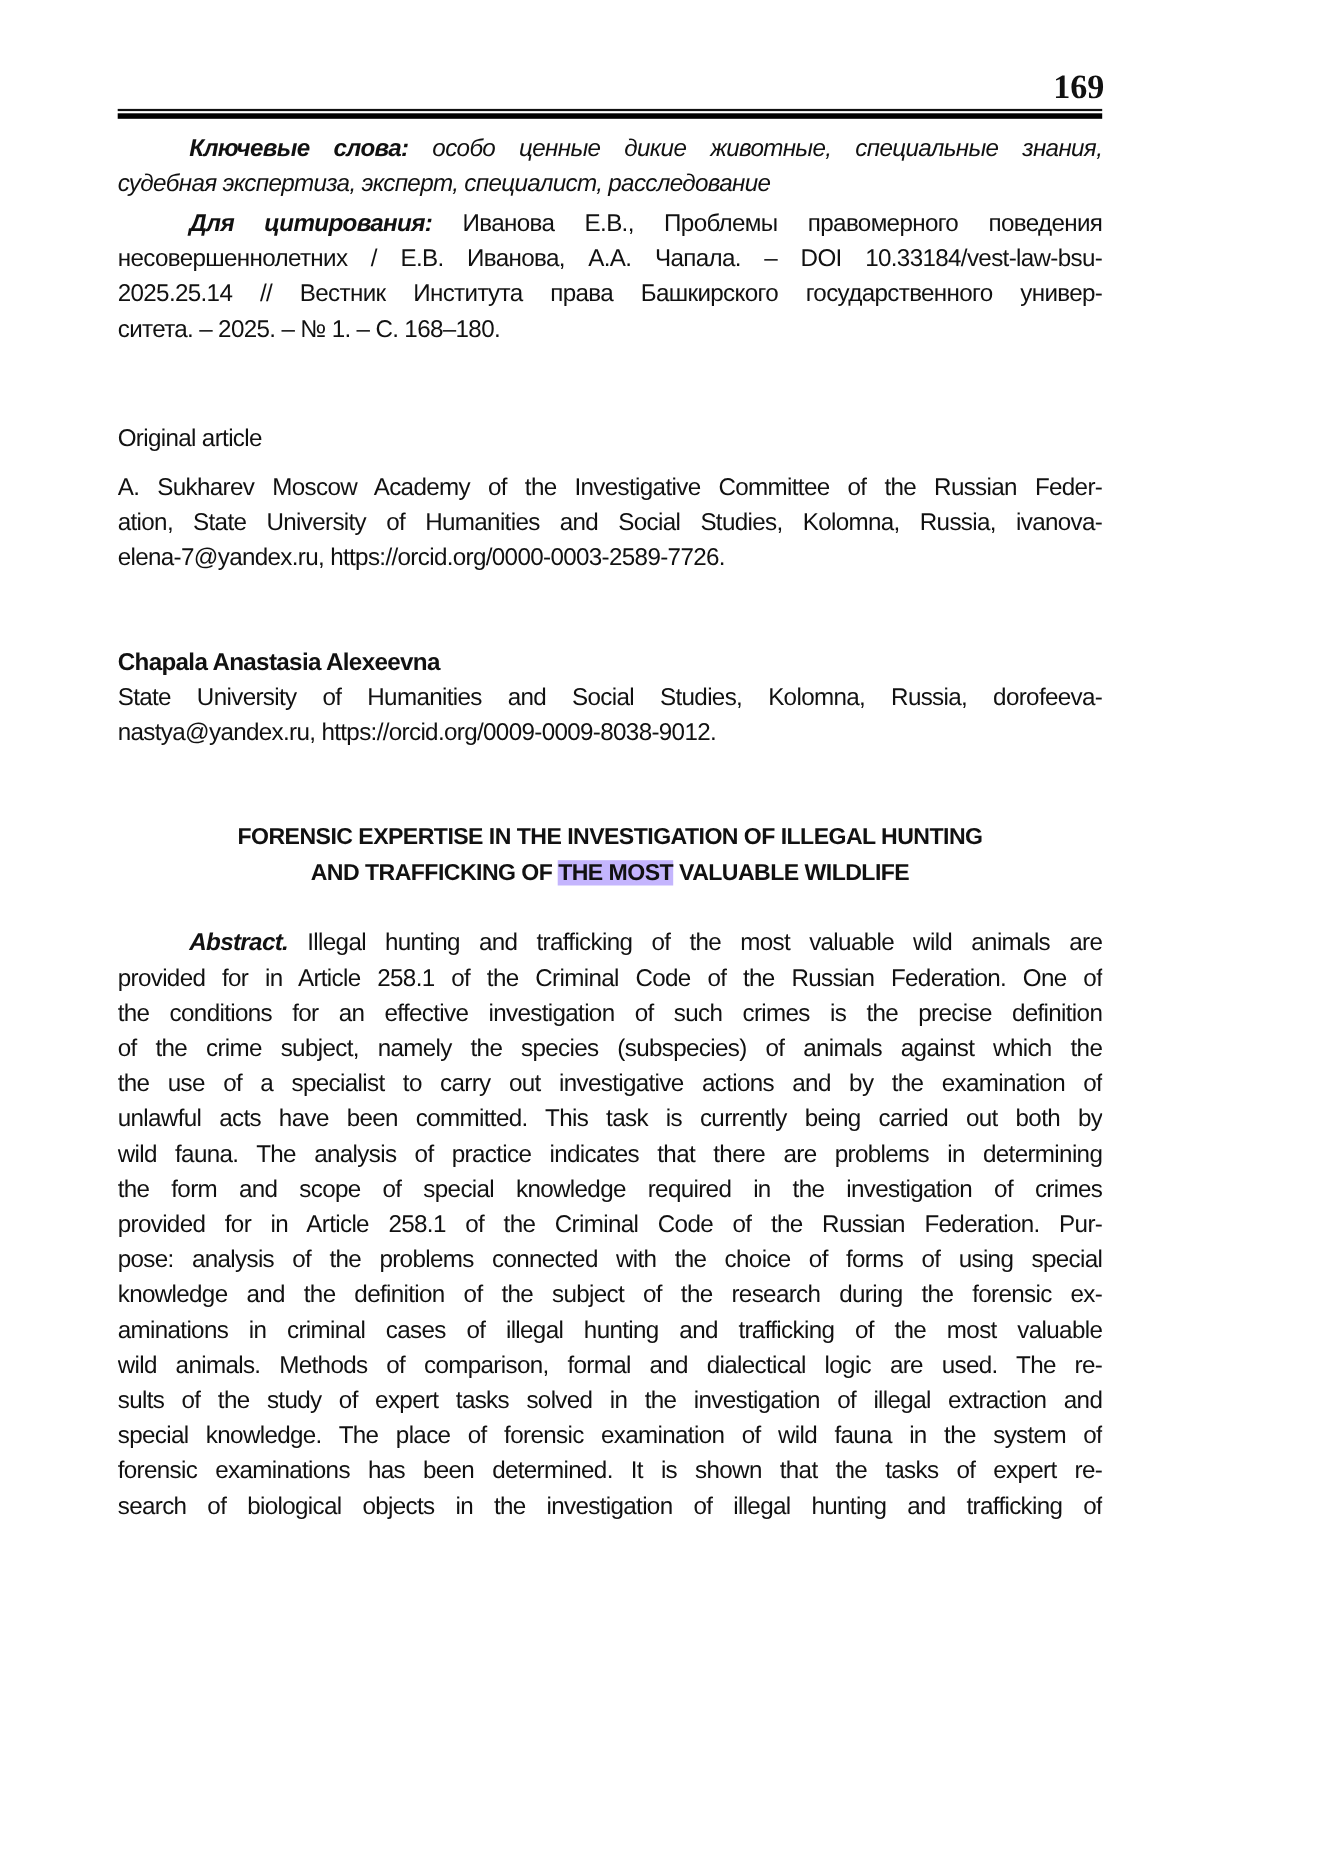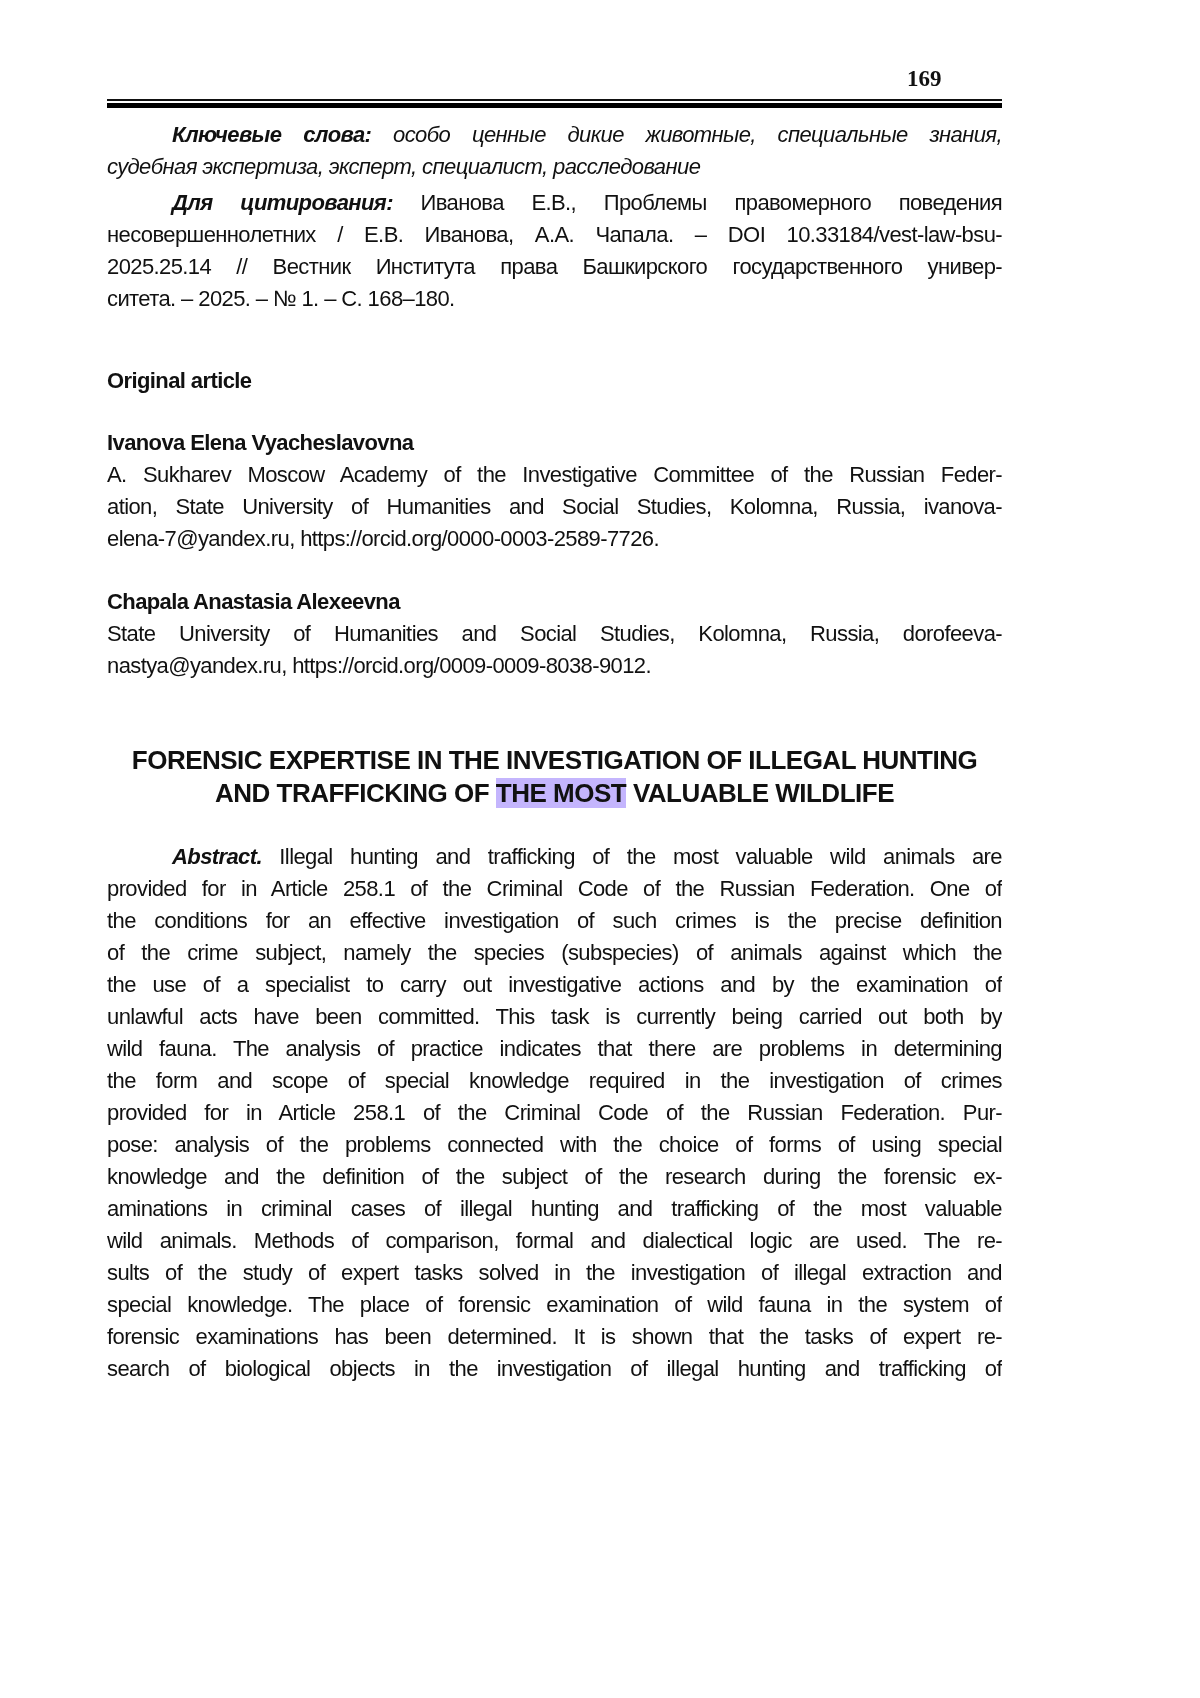--- a/index.html
+++ b/index.html
@@ -11,26 +11,26 @@
       width: 1200px;
       height: 1698px;
       position: relative;
       overflow: hidden;
       color: #111111;
       font-family: "Liberation Sans", sans-serif;
     }
     .page-number {
       position: absolute;
       top: 66px;
-      right: 213px;
+      right: 196px;
       width: 80px;
-      text-align: left;
+      text-align: right;
       font-family: "Liberation Serif", serif;
       font-weight: bold;
-      font-size: 23px;
+      font-size: 31px;
       line-height: 26px;
     }
     .rule-thin {
       position: absolute;
       left: 107px;
       width: 895px;
       top: 99px;
       height: 2px;
       background: #111;
     }
@@ -64,21 +64,21 @@
     .line.indent {
       padding-left: 65px;
     }
     .italic { font-style: italic; }
     .bold { font-weight: bold; }
     .bi { font-weight: bold; font-style: italic; }
     .title-line {
       display: block;
       text-align: center;
       font-weight: bold;
-      font-size: 26px;
+      font-size: 21px;
       line-height: 33px;
       height: 33px;
       letter-spacing: -0.5px;
     }
     .hl {
       background: #c4b5fd;
     }
   </style>
 </head>
 <body>
@@ -92,26 +92,25 @@
   <span class="line last italic">судебная экспертиза, эксперт, специалист, расследование</span>
 </div>
 
 <div class="block" style="top:187px;">
   <span class="line indent"><span class="bi" style="white-space: pre;">Для цитирования:</span><span style="white-space: pre;"> Иванова Е.В., Проблемы правомерного поведения</span></span>
   <span class="line">несовершеннолетних / Е.В. Иванова,  А.А. Чапала. – DOI 10.33184/vest-law-bsu-</span>
   <span class="line">2025.25.14 // Вестник Института права Башкирского государственного универ-</span>
   <span class="line last">ситета. – 2025. – № 1. – С. 168–180.</span>
 </div>
 
-<div class="block" style="top:365px;font-weight:bold;">
+<div class="block" style="top:382px;">
   <span class="line last">Original article</span>
 </div>
 
 <div class="block" style="top:427px;">
-  <span class="line last bold">Ivanova Elena Vyacheslavovna</span>
   <span class="line">A. Sukharev Moscow Academy of the Investigative Committee of the Russian Feder-</span>
   <span class="line">ation, State University of Humanities and Social Studies, Kolomna, Russia, ivanova-</span>
   <span class="line last">elena-7@yandex.ru, https://orcid.org/0000-0003-2589-7726.</span>
 </div>
 
 <div class="block" style="top:586px;">
   <span class="line last bold">Chapala Anastasia Alexeevna</span>
   <span class="line">State University of Humanities and Social Studies, Kolomna, Russia, dorofeeva-</span>
   <span class="line last">nastya@yandex.ru, https://orcid.org/0009-0009-8038-9012.</span>
 </div>

